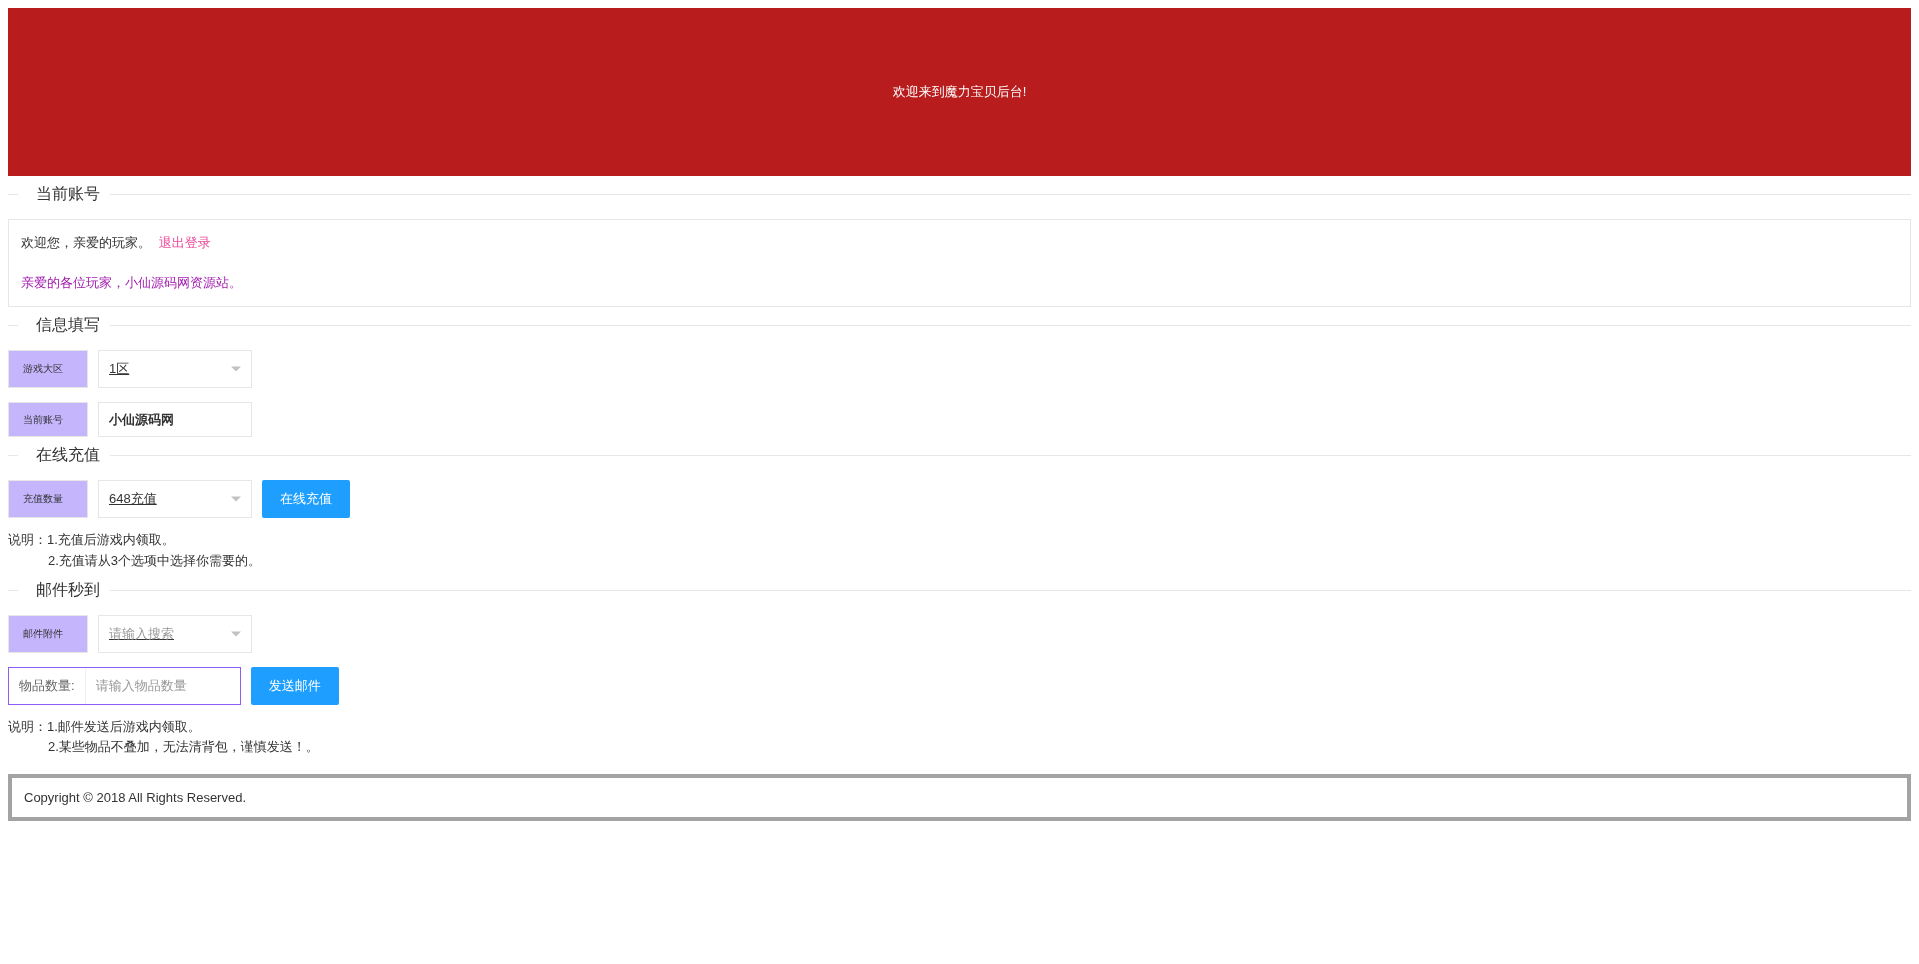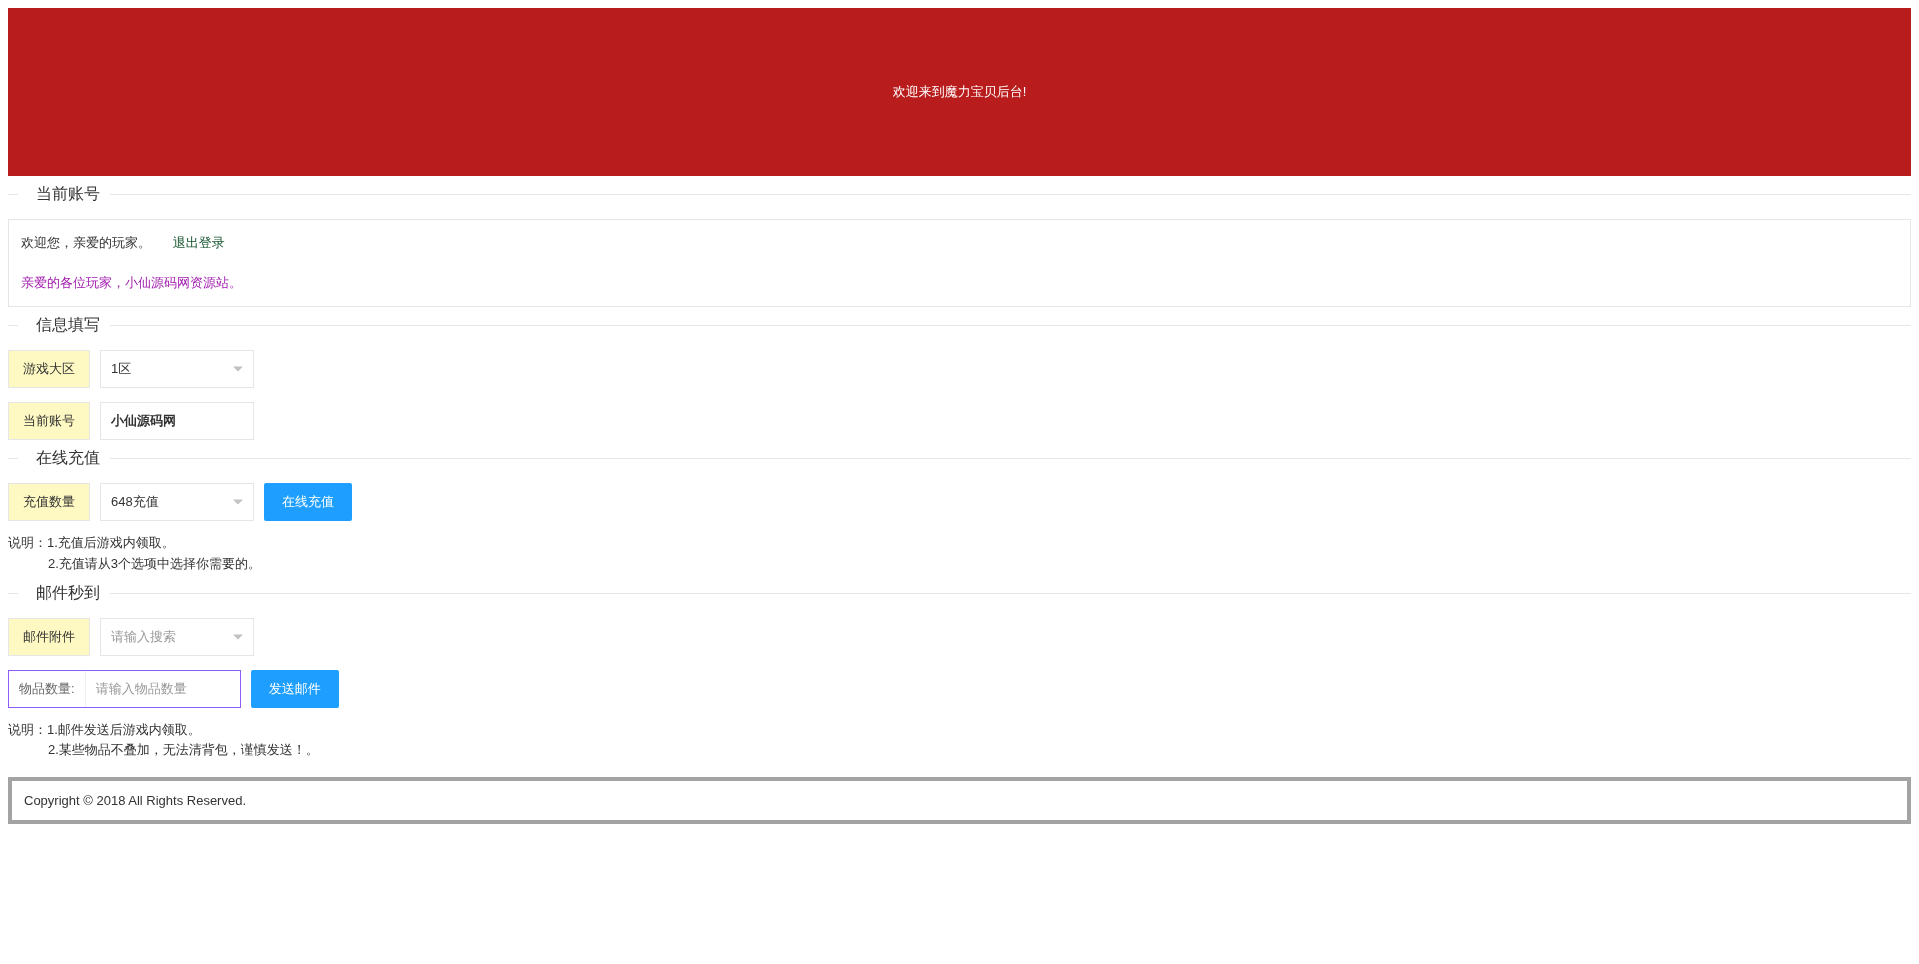--- a/index.html
+++ b/index.html
@@ -41,54 +41,55 @@
       border: 1px solid #e6e6e6;
       padding: 14px 12px;
       margin-top: 14px;
       font-size: 13px;
     }
     .welcome-line1 {
       color: #333;
       margin-bottom: 22px;
     }
     .logout-link {
-      color: #14532d;
+      color: #ec4899;
       cursor: pointer;
-      margin-left: 18px;
+      margin-left: 4px;
     }
     .welcome-line2 {
       color: #a21caf;
     }
     .form-row {
       display: flex;
       align-items: stretch;
       margin-top: 14px;
       gap: 10px;
     }
     .label-cell {
       border: 1px solid #e6e6e6;
       padding: 9px 14px;
       min-width: 80px;
       display: flex;
       align-items: center;
-      font-size: 13px;
-      color: #333;
-      background: #fef9c3;
+      font-size: 10px;
+      color: #333;
+      background: #c4b5fd;
     }
     .select-wrapper {
       position: relative;
       border: 1px solid #e6e6e6;
       width: 154px;
       display: flex;
       align-items: center;
       padding: 9px 28px 9px 10px;
       background: #fff;
       cursor: pointer;
       font-size: 13px;
       color: #333;
+      text-decoration: underline;
     }
     .select-placeholder {
       color: #999;
     }
     .select-arrow {
       position: absolute;
       right: 10px;
       top: 50%;
       transform: translateY(-50%);
       width: 0;

